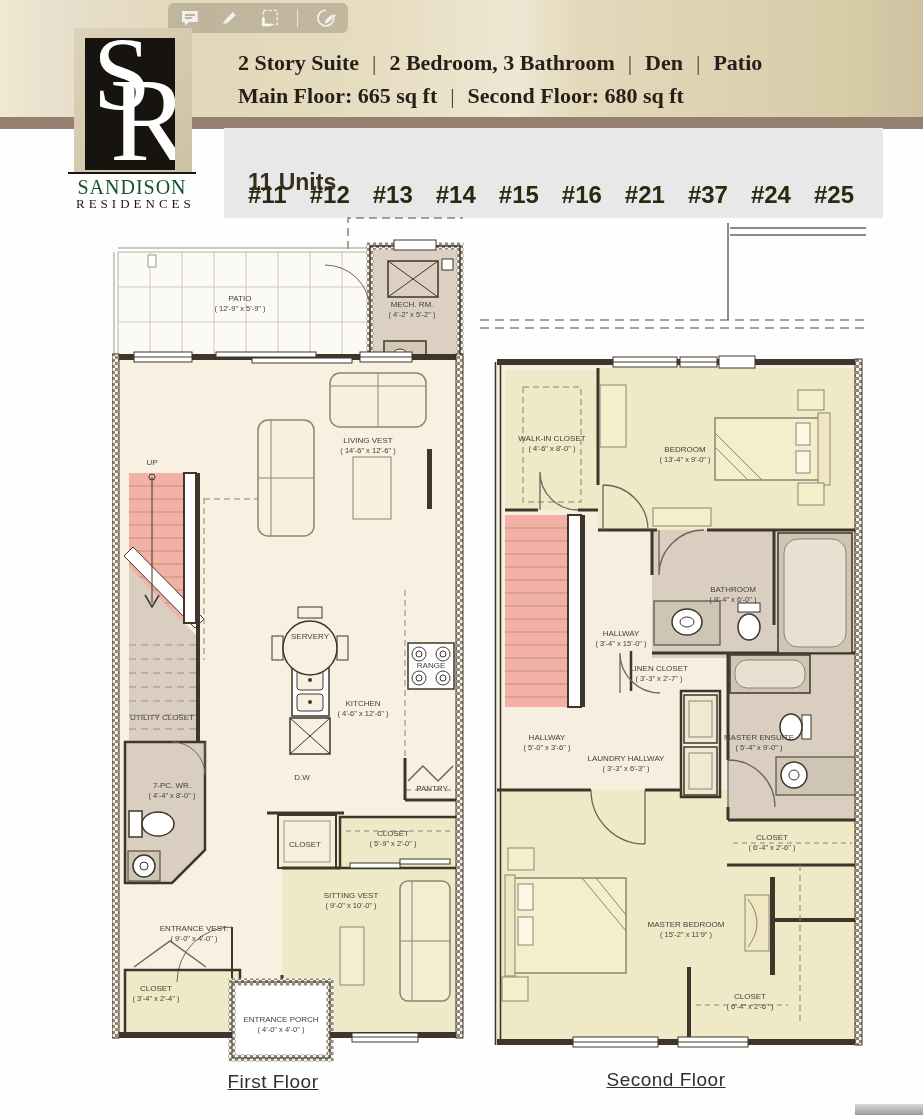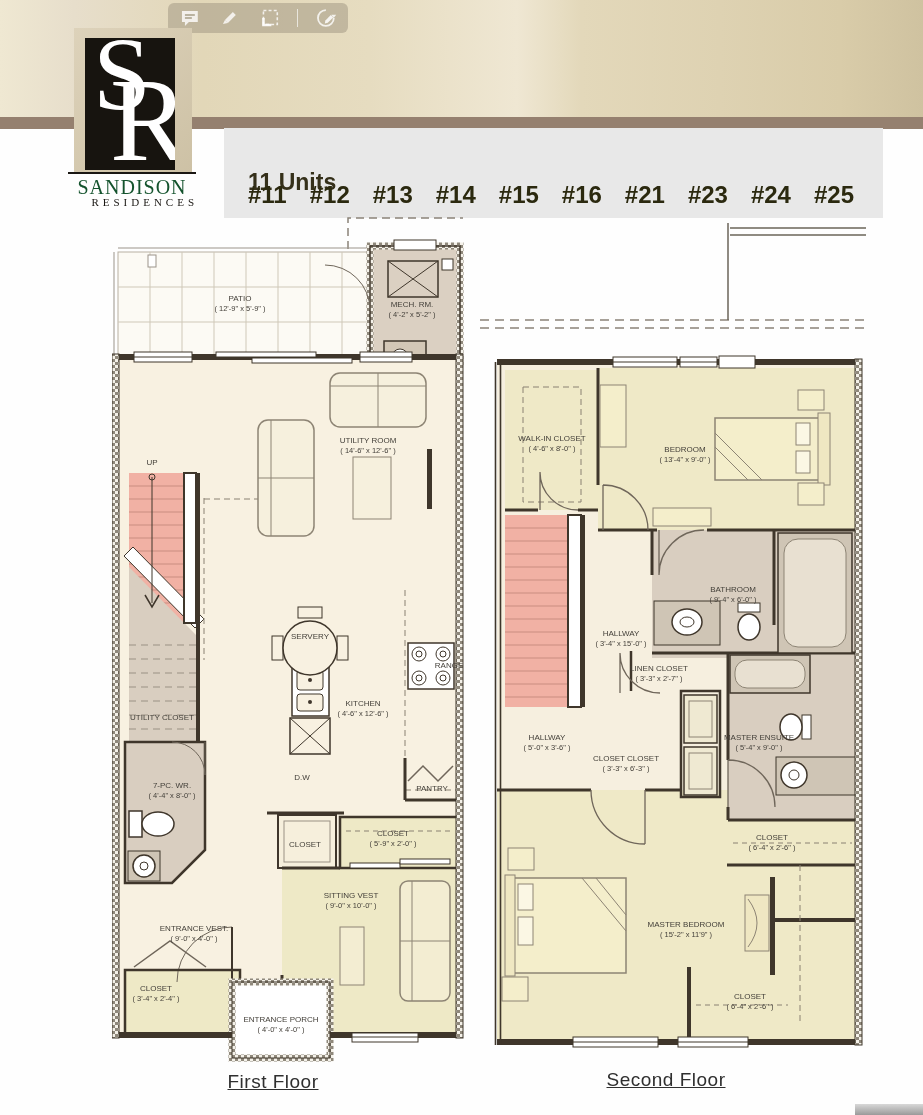--- a/index.html
+++ b/index.html
@@ -17,22 +17,22 @@
   
   .logo-back{left:74px;top:28px;width:118px;height:146px;
     background:linear-gradient(135deg,#ddd2ba,#cdc1a5);}
   .logo-box{left:85px;top:38px;width:90px;height:132px;background:#17140f;overflow:hidden;}
   .logo-box span{position:absolute;color:#fff;font-family:"Liberation Serif",serif;line-height:1;}
   .mono-s{left:8px;top:-16px;font-size:104px;}
   .mono-r{left:25px;top:24px;font-size:118px;}
   .logo-rule{left:68px;top:172px;width:128px;height:2px;background:#1a1713;}
   .logo-name{left:66px;top:176px;width:132px;text-align:center;font-family:"Liberation Serif",serif;
     font-size:20px;letter-spacing:1px;color:#14532d;}
-  .logo-sub{left:66px;top:196px;width:132px;text-align:right;font-family:"Liberation Serif",serif;
-    font-size:11px;letter-spacing:4px;color:#1a1713;}
+  .logo-sub{left:76px;top:196px;width:132px;text-align:left;font-family:"Liberation Serif",serif;
+    font-size:13px;letter-spacing:4px;color:#1a1713;}
   
   .title-block{left:238px;top:46px;color:#241f18;font-family:"Liberation Serif",serif;font-weight:bold;}
   .title-line{font-size:22px;line-height:33px;white-space:nowrap;}
   .title-line .sep{font-weight:normal;padding:0 13px;color:#4a4439;}
   
   .units-panel{left:224px;top:128px;width:659px;height:90px;background:#e8e8e8;}
   .units-count{left:248px;top:143px;font-size:23px;font-weight:bold;color:#35301a;margin-top:26px;}
   .units-row{left:248px;top:181px;width:606px;display:flex;justify-content:space-between;
     font-size:24px;font-weight:bold;color:#2b290f;}
   
@@ -75,32 +75,40 @@
 
   <div class="abs logo-back"></div>
   <div class="abs logo-box">
     <span class="mono-s">S</span>
     <span class="mono-r">R</span>
   </div>
   <div class="abs logo-rule"></div>
   <div class="abs logo-name">SANDISON</div>
   <div class="abs logo-sub">RESIDENCES</div>
 
+  <div class="abs title-block">
+    <div class="title-line">
+      <span>2 Story Suite</span><span class="sep">|</span><span>2 Bedroom, 3 Bathroom</span><span class="sep">|</span><span>Den</span><span class="sep">|</span><span>Patio</span>
+    </div>
+    <div class="title-line">
+      <span>Main Floor: 665 sq ft</span><span class="sep">|</span><span>Second Floor: 680 sq ft</span>
+    </div>
+  </div>
 
   <div class="abs units-panel"></div>
   <div class="abs units-count">11 Units</div>
   <div class="abs units-row">
     <span>#11</span>
     <span>#12</span>
     <span>#13</span>
     <span>#14</span>
     <span>#15</span>
     <span>#16</span>
     <span>#21</span>
-    <span>#23</span>
+    <span>#37</span>
     <span>#24</span>
     <span>#25</span>
   </div>
 
   <div class="plan" style="left:112px;top:215px;width:352px;height:850px;">
     <svg width="352" height="850" viewBox="0 0 352 850">
       <defs>
         <pattern id="hatch" width="6" height="6" patternUnits="userSpaceOnUse">
           <rect width="6" height="6" fill="#f4f1e9"></rect>
           <path d="M0,0H3V3H0Z M3,3H6V6H3Z" fill="#8f887b"></path>
@@ -267,30 +275,30 @@
 
     <div class="rlabel" style="left:128px;top:89px">
         <div class="rn">PATIO</div>
         <div class="rd">( 12'-9" x 5'-9" )</div>
       </div>
     <div class="rlabel" style="left:300px;top:95px">
         <div class="rn">MECH. RM.</div>
         <div class="rd">( 4'-2" x 5'-2" )</div>
       </div>
     <div class="rlabel" style="left:256px;top:231px">
-        <div class="rn">UTILITY ROOM</div>
+        <div class="rn">LIVING VEST</div>
         <div class="rd">( 14'-6" x 12'-6" )</div>
       </div>
     <div class="rlabel" style="left:40px;top:248px">UP</div>
     <div class="rlabel" style="left:198px;top:422px">SERVERY</div>
     <div class="rlabel" style="left:251px;top:494px">
         <div class="rn">KITCHEN</div>
         <div class="rd">( 4'-6" x 12'-6" )</div>
       </div>
-    <div class="rlabel" style="left:337px;top:451px">RANGE</div>
+    <div class="rlabel" style="left:319px;top:451px">RANGE</div>
     <div class="rlabel" style="left:190px;top:563px">D.W</div>
     <div class="rlabel" style="left:50px;top:503px">UTILITY CLOSET</div>
     <div class="rlabel" style="left:60px;top:576px">
         <div class="rn">7-PC. WR.</div>
         <div class="rd">( 4'-4" x 8'-0" )</div>
       </div>
     <div class="rlabel" style="left:320px;top:574px">PANTRY</div>
     <div class="rlabel" style="left:193px;top:630px">CLOSET</div>
     <div class="rlabel" style="left:281px;top:624px">
         <div class="rn">CLOSET</div>
@@ -466,21 +474,21 @@
       </div>
     <div class="rlabel" style="left:181px;top:459px">
         <div class="rn">LINEN CLOSET</div>
         <div class="rd">( 3'-3" x 2'-7" )</div>
       </div>
     <div class="rlabel" style="left:69px;top:528px">
         <div class="rn">HALLWAY</div>
         <div class="rd">( 5'-0" x 3'-6" )</div>
       </div>
     <div class="rlabel" style="left:148px;top:549px">
-        <div class="rn">CLOSET CLOSET</div>
+        <div class="rn">LAUNDRY HALLWAY</div>
         <div class="rd">( 3'-3" x 6'-3" )</div>
       </div>
     <div class="rlabel" style="left:281px;top:528px">
         <div class="rn">MASTER ENSUITE</div>
         <div class="rd">( 5'-4" x 9'-0" )</div>
       </div>
     <div class="rlabel" style="left:294px;top:628px">
         <div class="rn">CLOSET</div>
         <div class="rd">( 6'-4" x 2'-6" )</div>
       </div>

